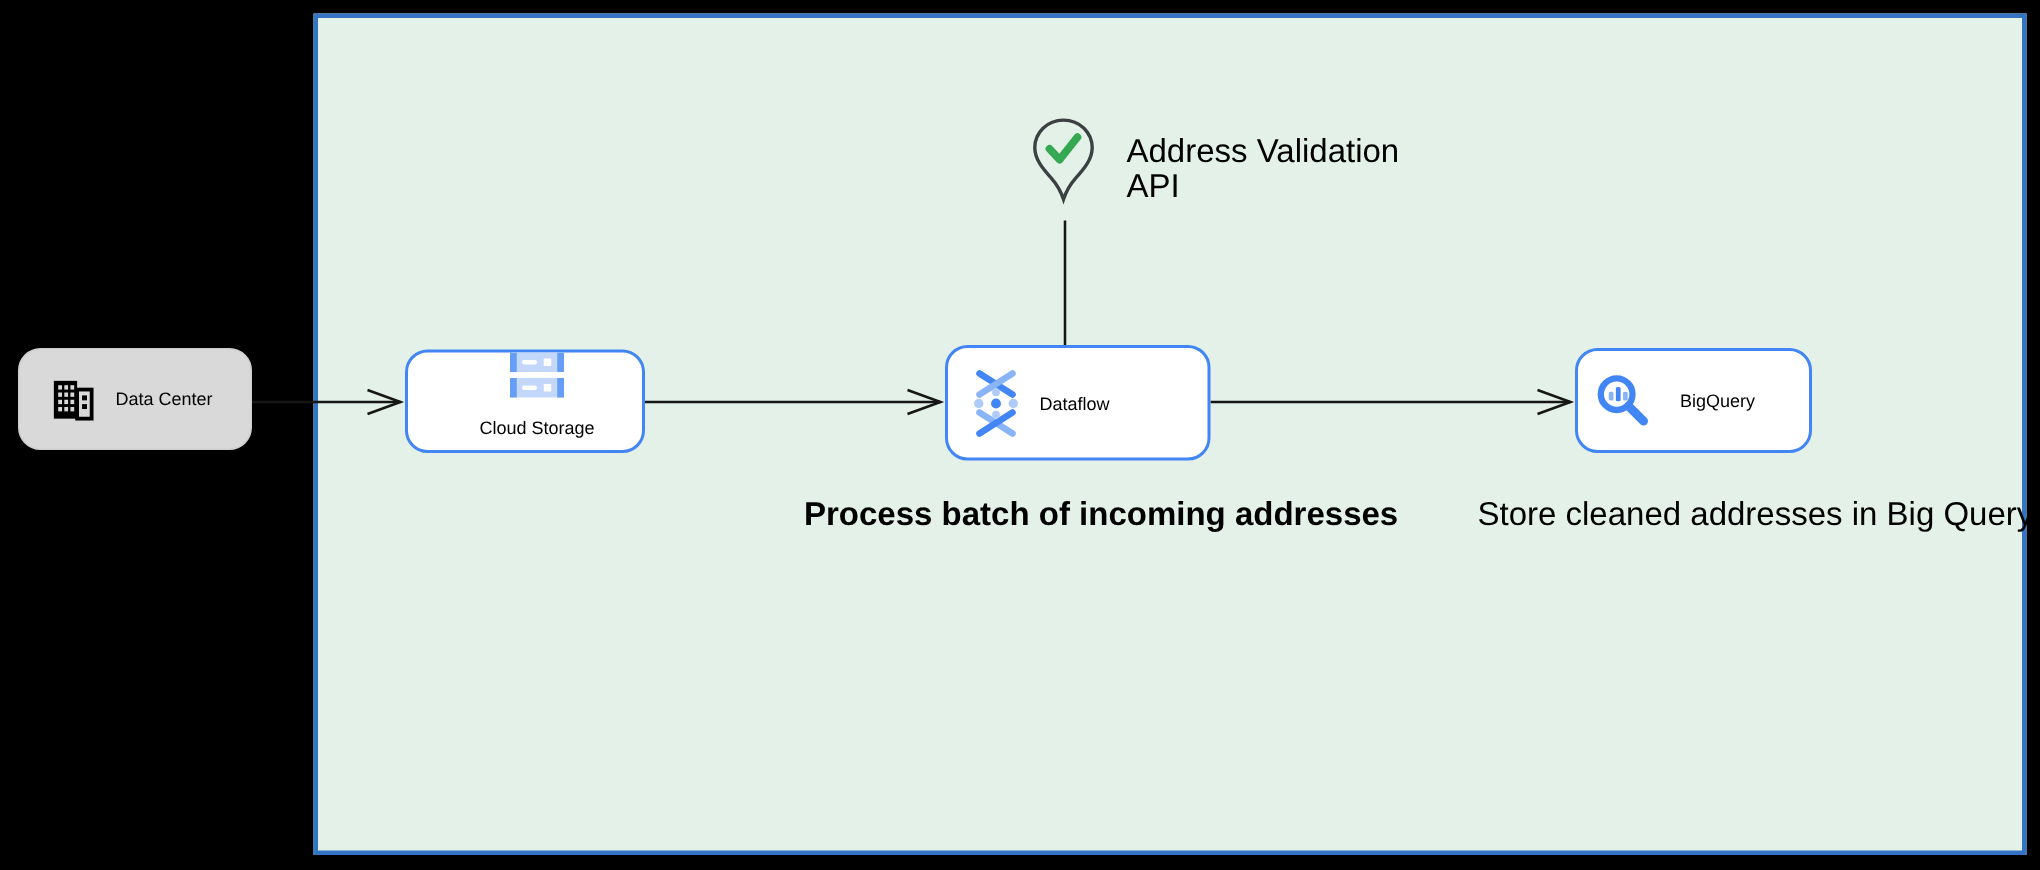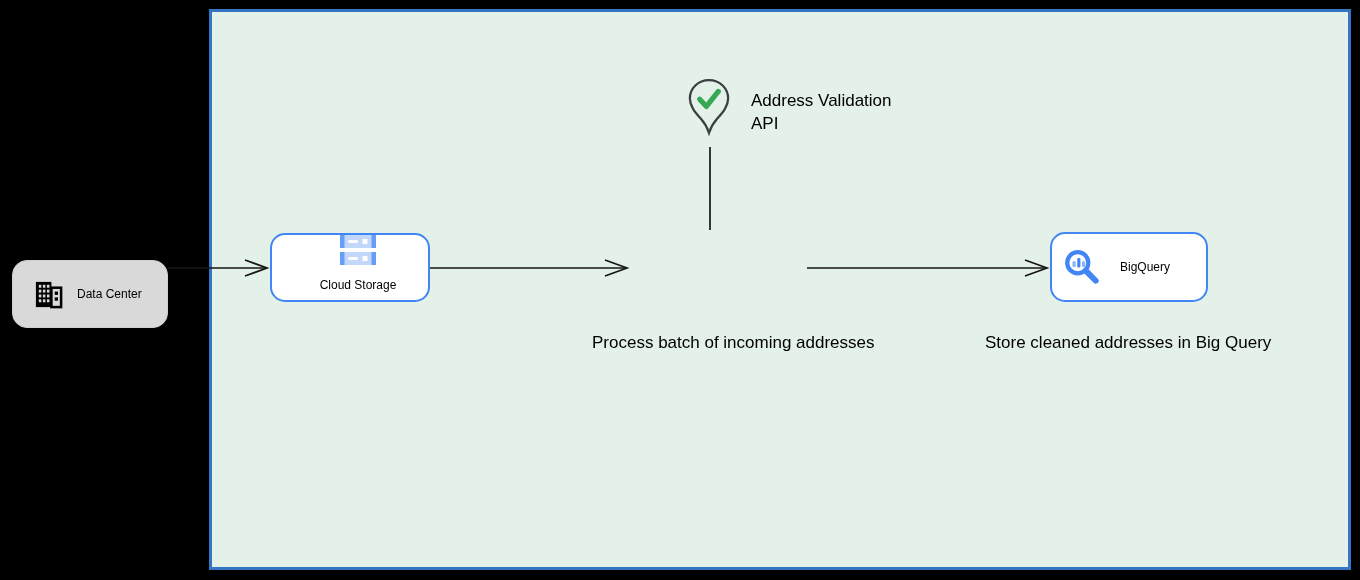--- a/index.html
+++ b/index.html
@@ -11,32 +11,32 @@
     position:absolute;left:209px;top:9px;width:1142px;height:561px;
     background:#e3f1e8;border:3px solid #3474c4;box-sizing:border-box;
   }
   .edges{position:absolute;left:0;top:0;width:1360px;height:580px;pointer-events:none;z-index:3;}
   .node{
     position:absolute;display:flex;align-items:center;box-sizing:border-box;
     border-radius:15px;z-index:4;font-size:12px;color:#000;
   }
   .node .icon{flex:0 0 auto;display:block;}
   .node .node-label{white-space:nowrap;}
-  .node-gray{background:#d9d9d9;border:1px solid #cfcfcf;margin-top:28px;}
+  .node-gray{background:#d9d9d9;border:1px solid #cfcfcf;}
   .node-white{background:#ffffff;border:2px solid #4285f4;}
   .n-datacenter{left:12px;top:232px;width:156px;height:68px;padding-left:20px;gap:13px;}
   .n-storage{left:270px;top:233px;width:160px;height:69px;padding-left:16px;gap:12px;flex-direction:column;}
   .n-dataflow{left:630px;top:230px;width:177px;height:77px;padding-left:12px;gap:9px;}
   .n-bigquery{left:1050px;top:232px;width:158px;height:70px;padding-left:11px;gap:19px;}
   .caption{
-    position:absolute;z-index:4;font-size:17px;line-height:24px;
+    position:absolute;z-index:4;font-size:22px;line-height:24px;
     white-space:pre-line;color:#000;
   }
   .c-storage{left:270px;top:331px;width:230px;}
-  .c-dataflow{left:592px;top:331px;width:360px;white-space:nowrap;}
+  .c-dataflow{left:536px;top:331px;width:360px;white-space:nowrap;font-weight:bold;}
   .c-bigquery{left:985px;top:331px;width:360px;white-space:nowrap;}
   .c-validation{left:751px;top:89px;width:200px;line-height:23px;}
   .pin{position:absolute;left:687px;top:78px;z-index:4;}
 </style>
 </head>
 <body>
 
 <div class="stage">
 
   <div class="panel"></div>
@@ -96,20 +96,36 @@
         <rect x="0" y="17" width="36" height="13" rx="1" fill="#c3d7fb"></rect>
         <rect x="0" y="17" width="4.5" height="13" fill="#669df6"></rect>
         <rect x="31.5" y="17" width="4.5" height="13" fill="#669df6"></rect>
         <rect x="8" y="22" width="10" height="3" rx="1.5" fill="#ffffff"></rect>
         <rect x="22.5" y="21" width="5" height="5" fill="#ffffff"></rect>
       </g>
     </svg>
     <span class="node-label">Cloud Storage</span>
   </div>
 
+  <div class="node node-white n-dataflow">
+    <svg class="icon" width="40" height="46" viewBox="0 0 36 46">
+      <g stroke-linecap="round" fill="none">
+        <path d="M7,3 L29,17" stroke="#4285f4" stroke-width="4.4"></path>
+        <path d="M29,3 L7,17" stroke="#8ab4f8" stroke-width="4.4"></path>
+        <path d="M7,29 L29,43" stroke="#8ab4f8" stroke-width="4.4"></path>
+        <path d="M29,29 L7,43" stroke="#4285f4" stroke-width="4.4"></path>
+      </g>
+      <circle cx="6.5" cy="23" r="3.1" fill="#aecbfa"></circle>
+      <circle cx="29.5" cy="23" r="3.1" fill="#aecbfa"></circle>
+      <circle cx="18" cy="23" r="3.3" fill="#4285f4"></circle>
+      <circle cx="18" cy="15.5" r="2.6" fill="#aecbfa"></circle>
+      <circle cx="18" cy="30.5" r="2.6" fill="#aecbfa"></circle>
+    </svg>
+    <span class="node-label">Dataflow</span>
+  </div>
 
   <div class="node node-white n-bigquery">
     <svg class="icon" width="38" height="38" viewBox="0 0 36 36">
       <circle cx="14" cy="14" r="10" fill="#ffffff" stroke="#4285f4" stroke-width="4"></circle>
       <path d="M21.5,21.5 L31,31" stroke="#4285f4" stroke-width="5.6" stroke-linecap="round"></path>
       <rect x="9" y="12.5" width="3" height="5.5" rx="1" fill="#8ab4f8"></rect>
       <rect x="13.5" y="9.5" width="3" height="9" rx="1" fill="#4285f4"></rect>
       <rect x="18" y="12.5" width="3" height="5.5" rx="1" fill="#8ab4f8"></rect>
     </svg>
     <span class="node-label">BigQuery</span>

